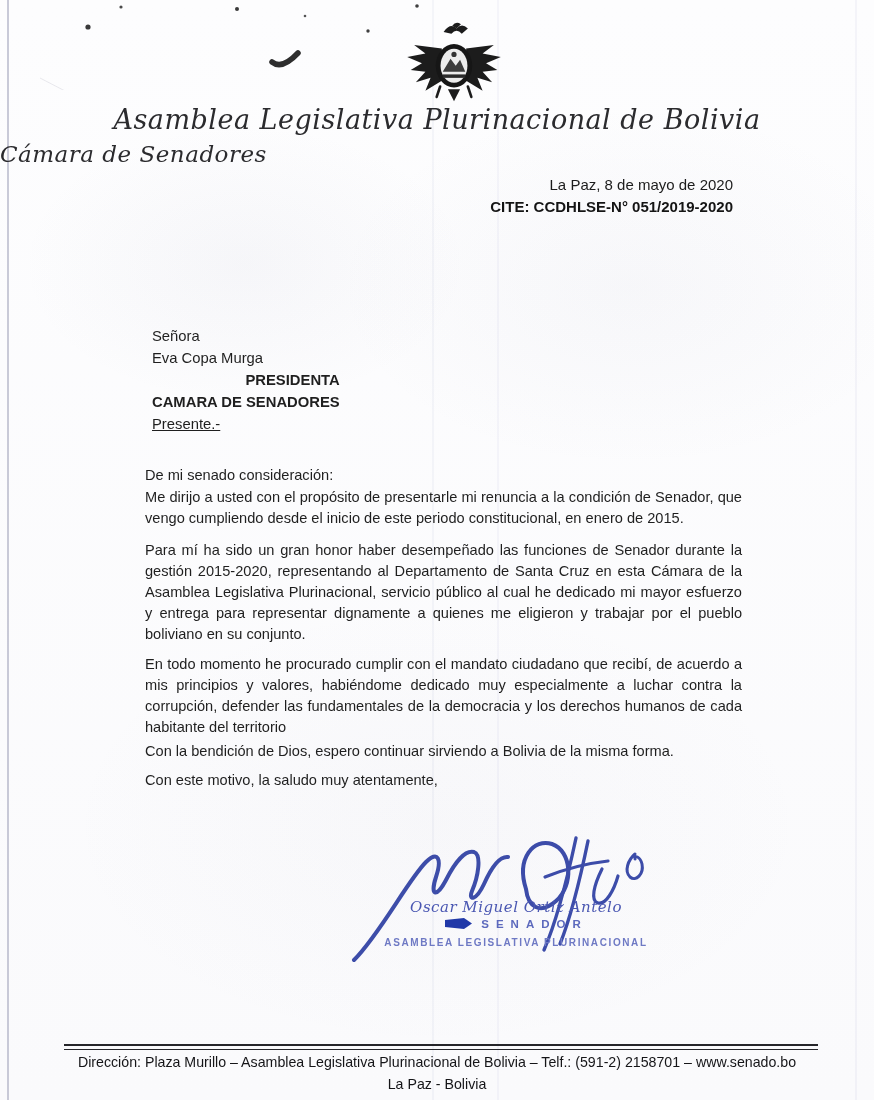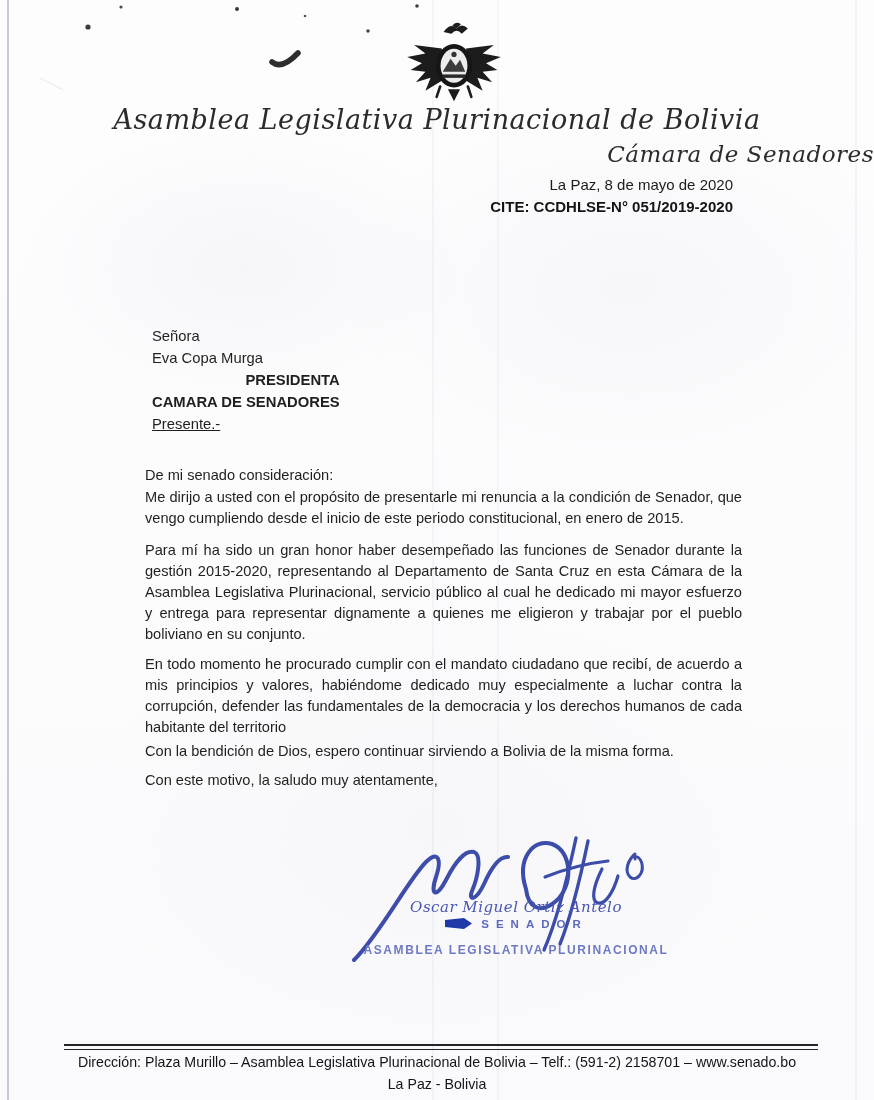--- a/index.html
+++ b/index.html
@@ -26,21 +26,21 @@
   .artifacts{position:absolute;left:0;top:0;}
 
   .emblem{position:absolute;left:402px;top:20px;width:104px;height:88px;}
 
   .hdr-line1{
     position:absolute;top:104px;left:0;width:874px;text-align:center;
     font-family:"DejaVu Serif", serif;font-style:italic;font-size:27px;color:#2b2b2e;
     letter-spacing:0.5px;
   }
   .hdr-line2{
-    position:absolute;top:141px;left:0;width:874px;text-align:right;
+    position:absolute;top:141px;left:0;width:874px;text-align:left;
     font-family:"DejaVu Serif", serif;font-style:italic;font-size:23px;color:#2b2b2e;
     letter-spacing:0.5px;
   }
 
   .dateline{position:absolute;top:174px;right:141px;text-align:right;line-height:22px;}
   .dateline .place-date{font-size:15px;color:#1c1c1c;}
   .dateline .cite{font-size:15px;font-weight:bold;color:#141414;}
 
   .recipient{position:absolute;left:152px;top:325px;line-height:22px;font-size:14.8px;}
   .recipient .bold{font-weight:bold;text-align:right;}
@@ -53,21 +53,21 @@
   .signature-block{position:absolute;left:348px;top:832px;width:336px;height:140px;}
   .sig-svg{position:absolute;left:0;top:0;}
   .stamp{position:absolute;left:0;top:66px;width:100%;text-align:center;}
   .stamp-name{
     font-family:"DejaVu Serif", serif;font-style:italic;font-size:15px;
     color:#4a57b2;letter-spacing:0.5px;
   }
   .stamp-role-row{margin-top:1px;display:flex;align-items:center;justify-content:center;gap:7px;}
   .stamp-flag{display:inline-block;}
   .stamp-role{font-size:11.5px;font-weight:bold;letter-spacing:7px;color:#5c69bd;}
-  .stamp-inst{margin-top:13px;font-size:12px;font-weight:bold;letter-spacing:1.6px;color:#6e79c4;}
+  .stamp-inst{margin-top:7px;font-size:10px;font-weight:bold;letter-spacing:1.6px;color:#6e79c4;}
 
   .footer-rule{
     position:absolute;left:64px;top:1044px;width:754px;height:3px;
     border-top:2.5px solid #26262a;border-bottom:1.5px solid #26262a;
   }
   .footer-line1{position:absolute;top:1054px;left:0;width:874px;text-align:center;font-size:14.2px;color:#151518;}
   .footer-line2{position:absolute;top:1076px;left:0;width:874px;text-align:center;font-size:14.2px;color:#151518;}
 </style>
 </head>
 <body>

